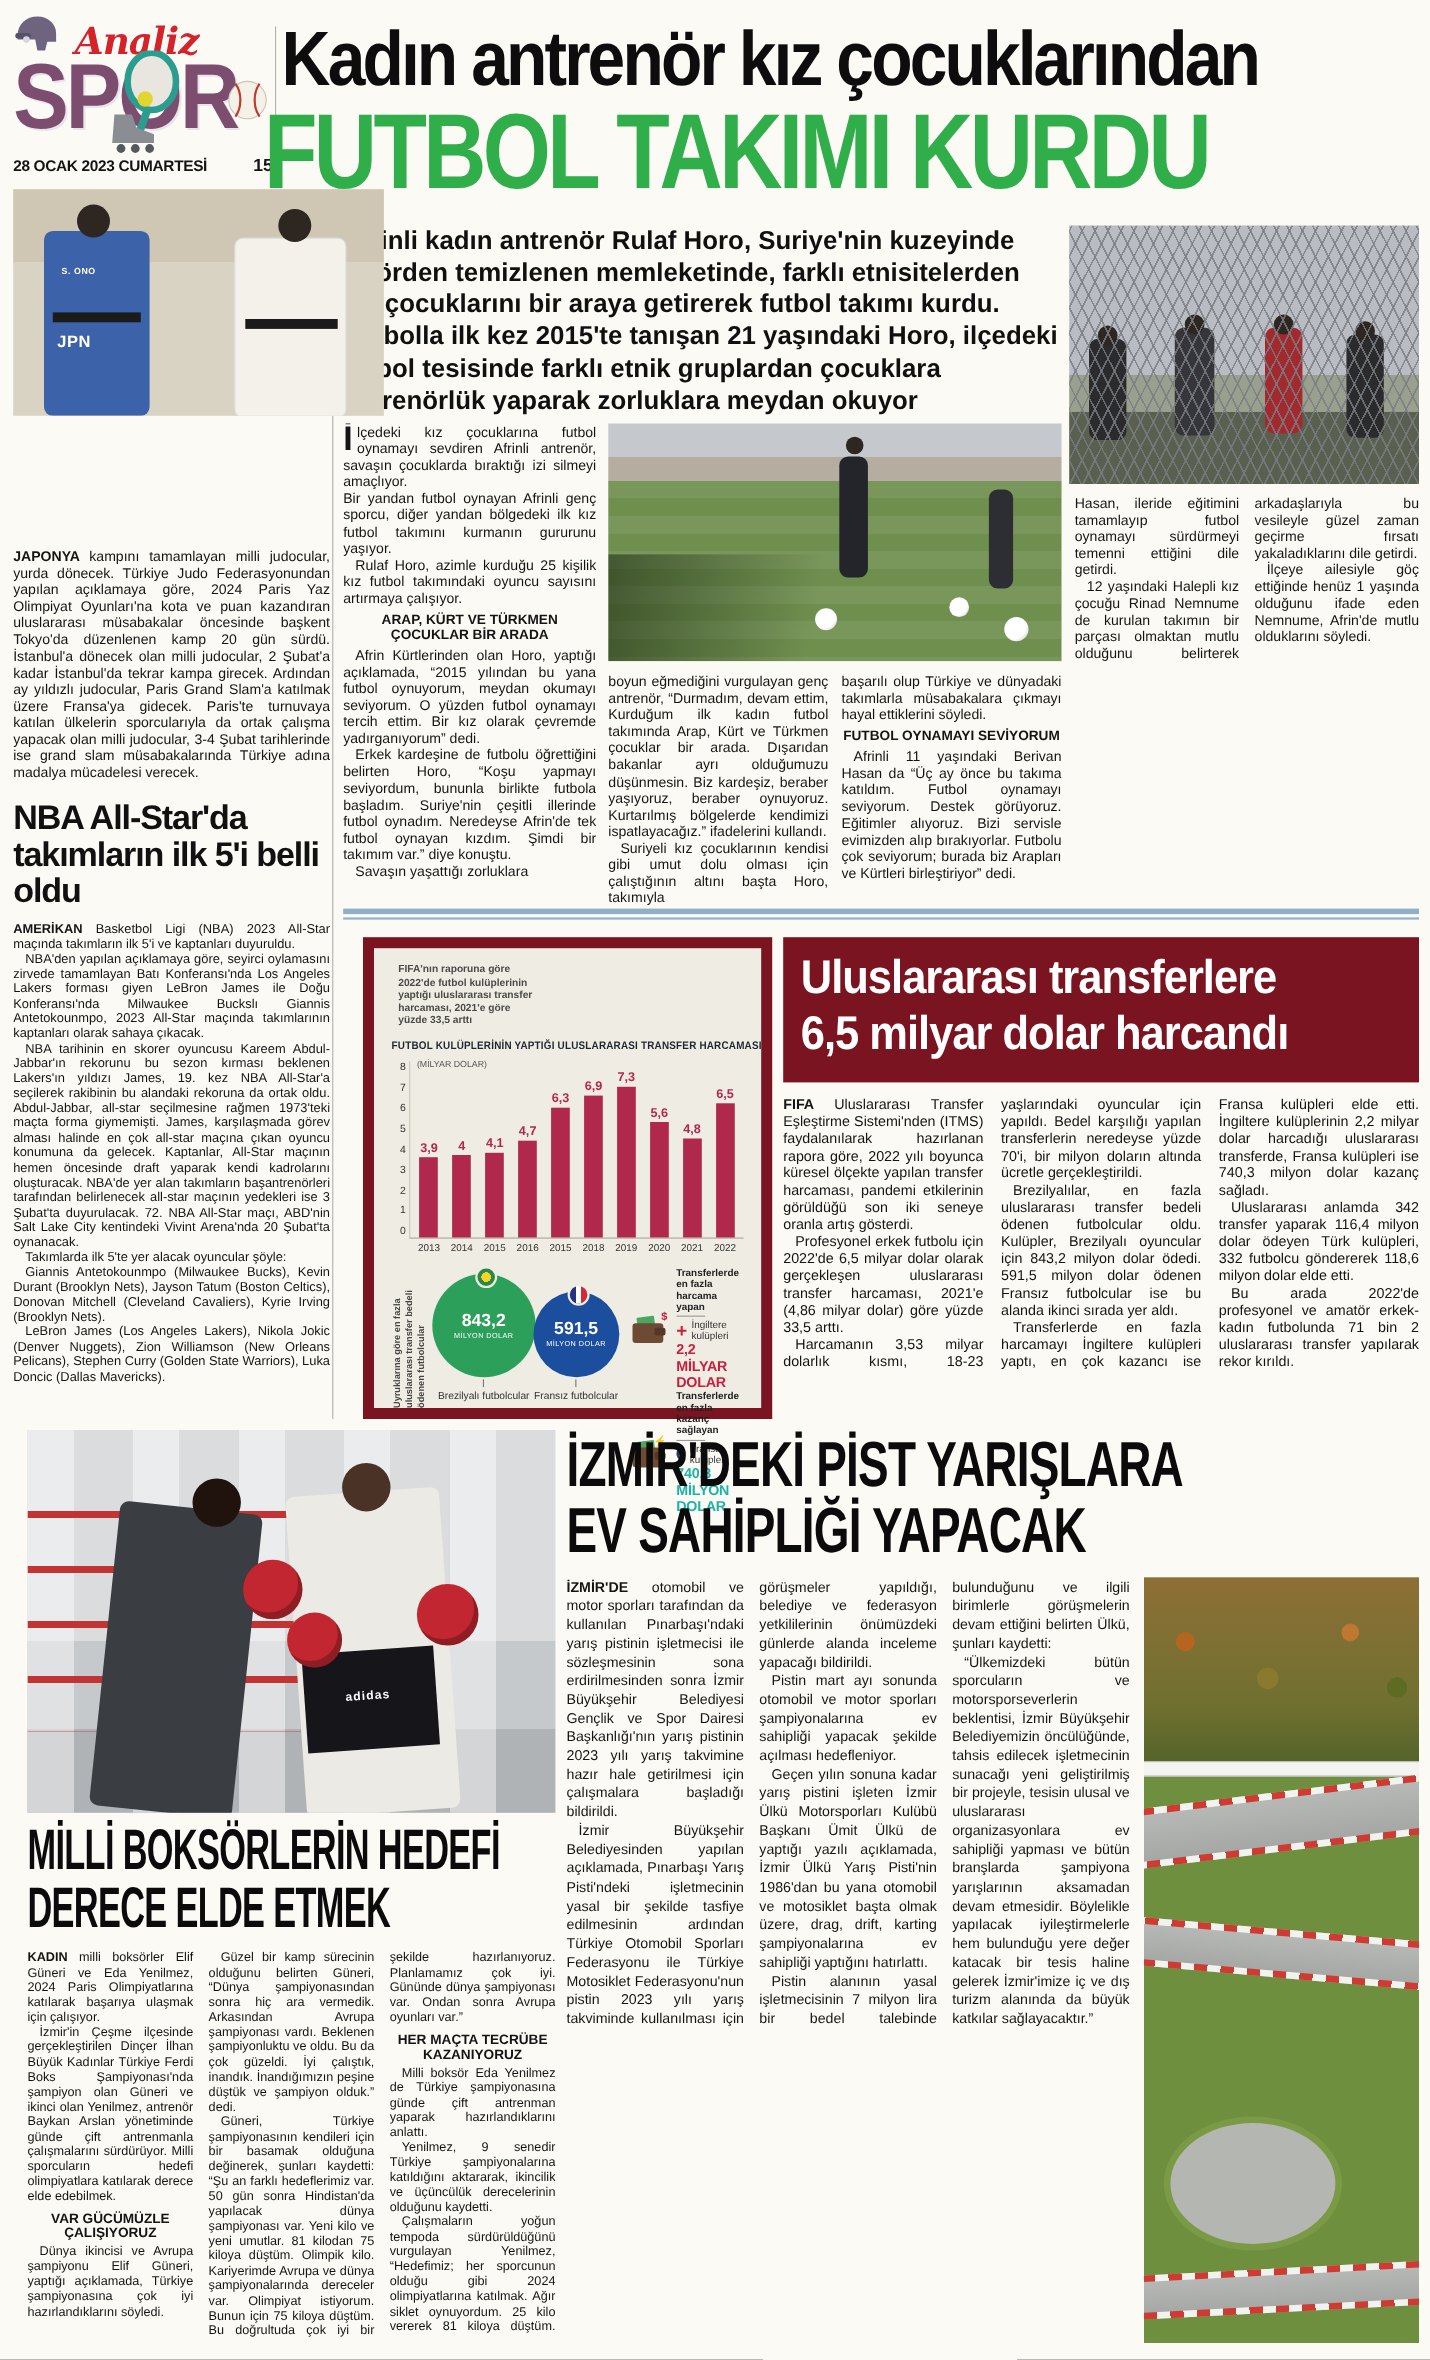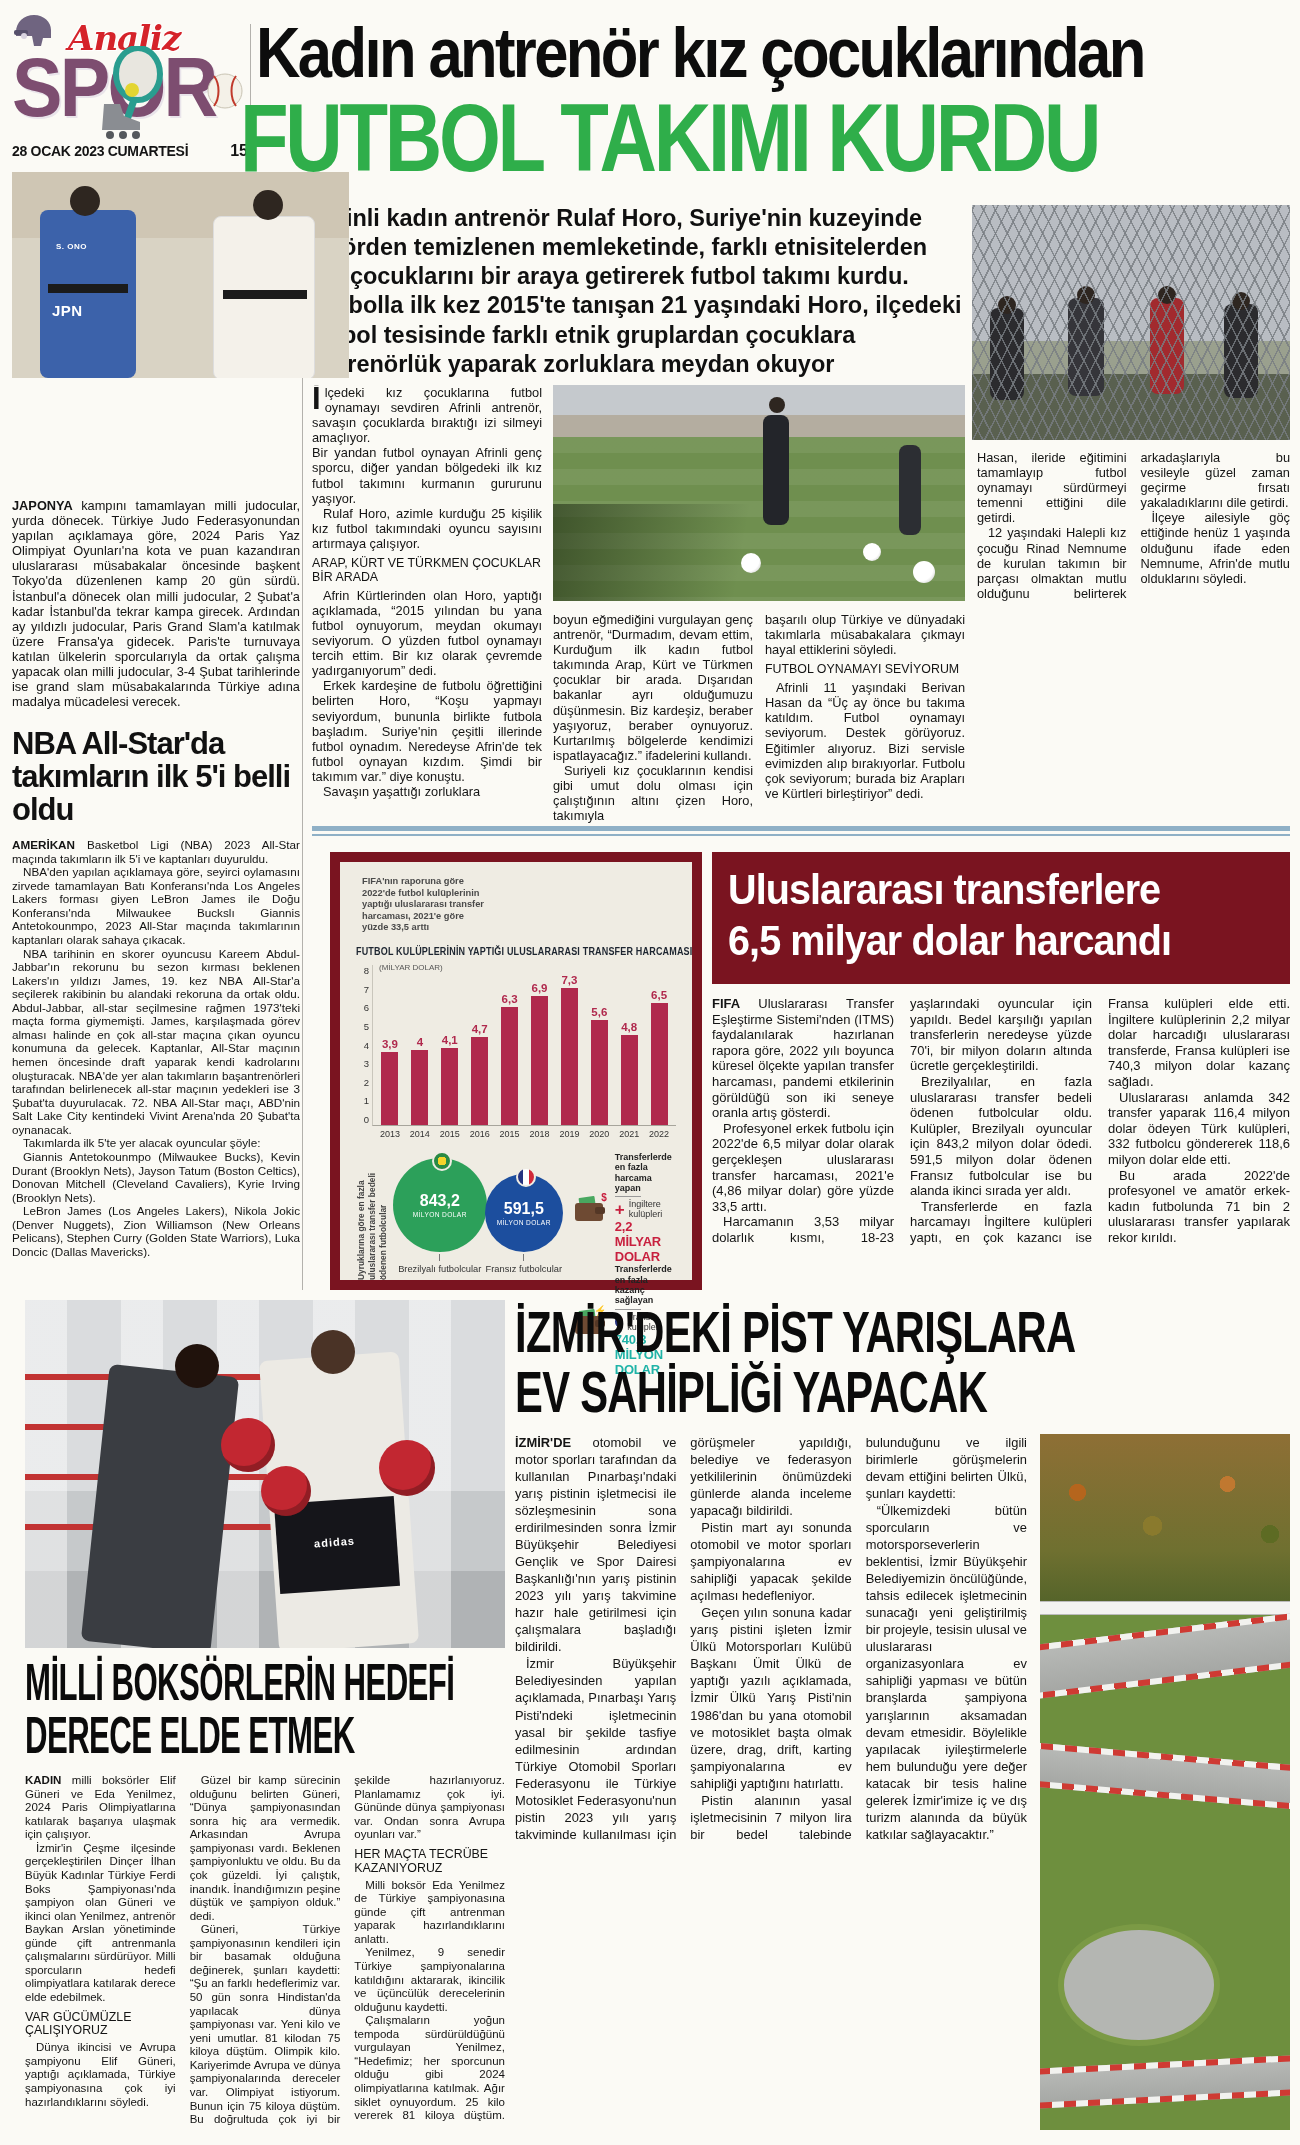--- a/index.html
+++ b/index.html
@@ -20,21 +20,21 @@
           transform:scaleX(.88);transform-origin:left top;color:#0d0d0d;}
   .mainhead{font-size:97px;font-weight:900;letter-spacing:-4px;line-height:.95;white-space:nowrap;
             transform:scaleX(.82);transform-origin:left top;color:#2fae4a;}
   .standfirst{font-size:23.5px;line-height:1.24;font-weight:bold;color:#101010;text-align:left;}
   .bighead{font-weight:800;white-space:nowrap;transform-origin:left top;color:#0b0b0b;letter-spacing:-1px;}
   .artic-head{font-size:31px;font-weight:800;line-height:1.06;letter-spacing:-1px;color:#111;}
   
   .body-txt{font-size:12.8px;line-height:1.18;text-align:justify;overflow:hidden;}
   .body-txt p{margin:0;text-indent:11px;}
   .body-txt p:first-child{text-indent:0;}
-  .body-txt p.subhead{text-indent:0;font-weight:normal;margin:6px 0 3px;text-align:left;font-size:12.4px;line-height:1.12;}
+  .body-txt p.subhead{text-indent:0;font-weight:bold;margin:6px 0 3px;text-align:center;font-size:12.4px;line-height:1.12;}
   .nba{font-size:11.7px;line-height:1.16;}
   .box-b{font-size:11.5px;line-height:1.18;column-count:3;column-gap:14px;}
   .izm-b{font-size:12.9px;line-height:1.32;column-count:3;column-gap:14px;}
   .tra-b{font-size:13px;line-height:1.2;column-count:3;column-gap:16px;}
   .two-col{column-count:2;column-gap:14px;}
   .dropcap{float:left;font-size:31px;font-weight:bold;line-height:.8;padding:2px 4px 0 0;}
   
   .div-blue{height:5px;background:#8fb0c6;}
   .div-blue2{height:2px;background:#8fb0c6;margin-top:3px;}
   
@@ -174,21 +174,21 @@
     <div class="ball" style="right:30px;bottom:18px;width:22px;height:22px;"></div>
     <div class="ball" style="right:84px;bottom:40px;width:18px;height:18px;"></div>
   </div>
 
   <div class="abs body-txt" style="left:312px;top:385px;width:230px;height:452px;">
     <p><span class="dropcap">İ</span><span>lçedeki kız çocuklarına futbol oynamayı sevdiren Afrinli antrenör, savaşın çocuklarda bıraktığı izi silmeyi amaçlıyor.</span></p>
     <span><p class="">Bir yandan futbol oynayan Afrinli genç sporcu, diğer yandan bölgedeki ilk kız futbol takımını kurmanın gururunu yaşıyor.</p><p class="">Rulaf Horo, azimle kurduğu 25 kişilik kız futbol takımındaki oyuncu sayısını artırmaya çalışıyor.</p><p class="subhead">ARAP, KÜRT VE TÜRKMEN ÇOCUKLAR BİR ARADA</p><p class="">Afrin Kürtlerinden olan Horo, yaptığı açıklamada, “2015 yılından bu yana futbol oynuyorum, meydan okumayı seviyorum. O yüzden futbol oynamayı tercih ettim. Bir kız olarak çevremde yadırganıyorum” dedi.</p><p class="">Erkek kardeşine de futbolu öğrettiğini belirten Horo, “Koşu yapmayı seviyordum, bununla birlikte futbola başladım. Suriye'nin çeşitli illerinde futbol oynadım. Neredeyse Afrin'de tek futbol oynayan kızdım. Şimdi bir takımım var.” diye konuştu.</p><p class="">Savaşın yaşattığı zorluklara</p></span>
   </div>
   <div class="abs body-txt" style="left:553px;top:612px;width:200px;height:226px;">
       <p class="">boyun eğmediğini vurgulayan genç antrenör, “Durmadım, devam ettim, Kurduğum ilk kadın futbol takımında Arap, Kürt ve Türkmen çocuklar bir arada. Dışarıdan bakanlar ayrı olduğumuzu düşünmesin. Biz kardeşiz, beraber yaşıyoruz, beraber oynuyoruz. Kurtarılmış bölgelerde kendimizi ispatlayacağız.” ifadelerini kullandı.</p>
-      <p class="">Suriyeli kız çocuklarının kendisi gibi umut dolu olması için çalıştığının altını çizen Horo, takımıyla</p>
+      <p class="">Suriyeli kız çocuklarının kendisi gibi umut dolu olması için çalıştığının altını başta Horo, takımıyla</p>
     </div>
   <div class="abs body-txt" style="left:765px;top:612px;width:200px;height:226px;">
       <p class="">başarılı olup Türkiye ve dünyadaki takımlarla müsabakalara çıkmayı hayal ettiklerini söyledi.</p>
       <p class="subhead">FUTBOL OYNAMAYI SEVİYORUM</p>
       <p class="">Afrinli 11 yaşındaki Berivan Hasan da “Üç ay önce bu takıma katıldım. Futbol oynamayı seviyorum. Destek görüyoruz. Eğitimler alıyoruz. Bizi servisle evimizden alıp bırakıyorlar. Futbolu çok seviyorum; burada biz Arapları ve Kürtleri birleştiriyor” dedi.</p>
     </div>
   <div class="abs body-txt two-col" style="left:977px;top:450px;width:313px;height:388px;">
       <p class="">Hasan, ileride eğitimini tamamlayıp futbol oynamayı sürdürmeyi temenni ettiğini dile getirdi.</p>
       <p class="">12 yaşındaki Halepli kız çocuğu Rinad Nemnume de kurulan takımın bir parçası olmaktan mutlu olduğunu belirterek arkadaşlarıyla bu vesileyle güzel zaman geçirme fırsatı yakaladıklarını dile getirdi.</p>
       <p class="">İlçeye ailesiyle göç ettiğinde henüz 1 yaşında olduğunu ifade eden Nemnume, Afrin'de mutlu olduklarını söyledi.</p>

